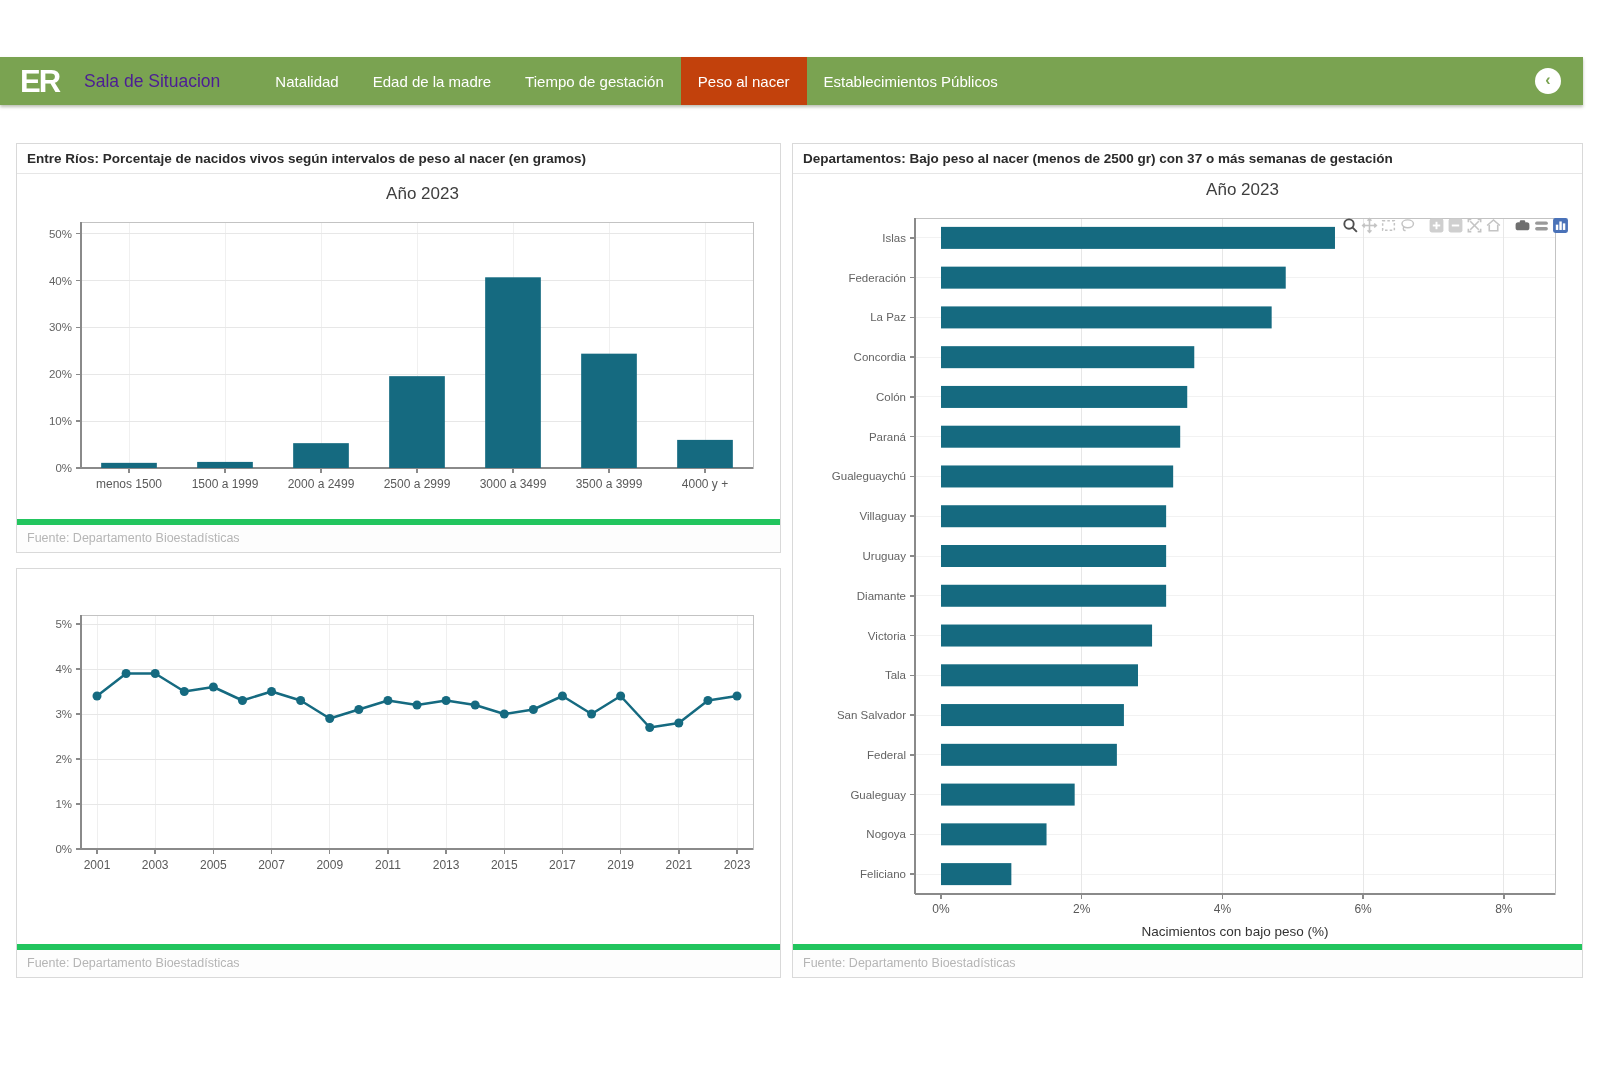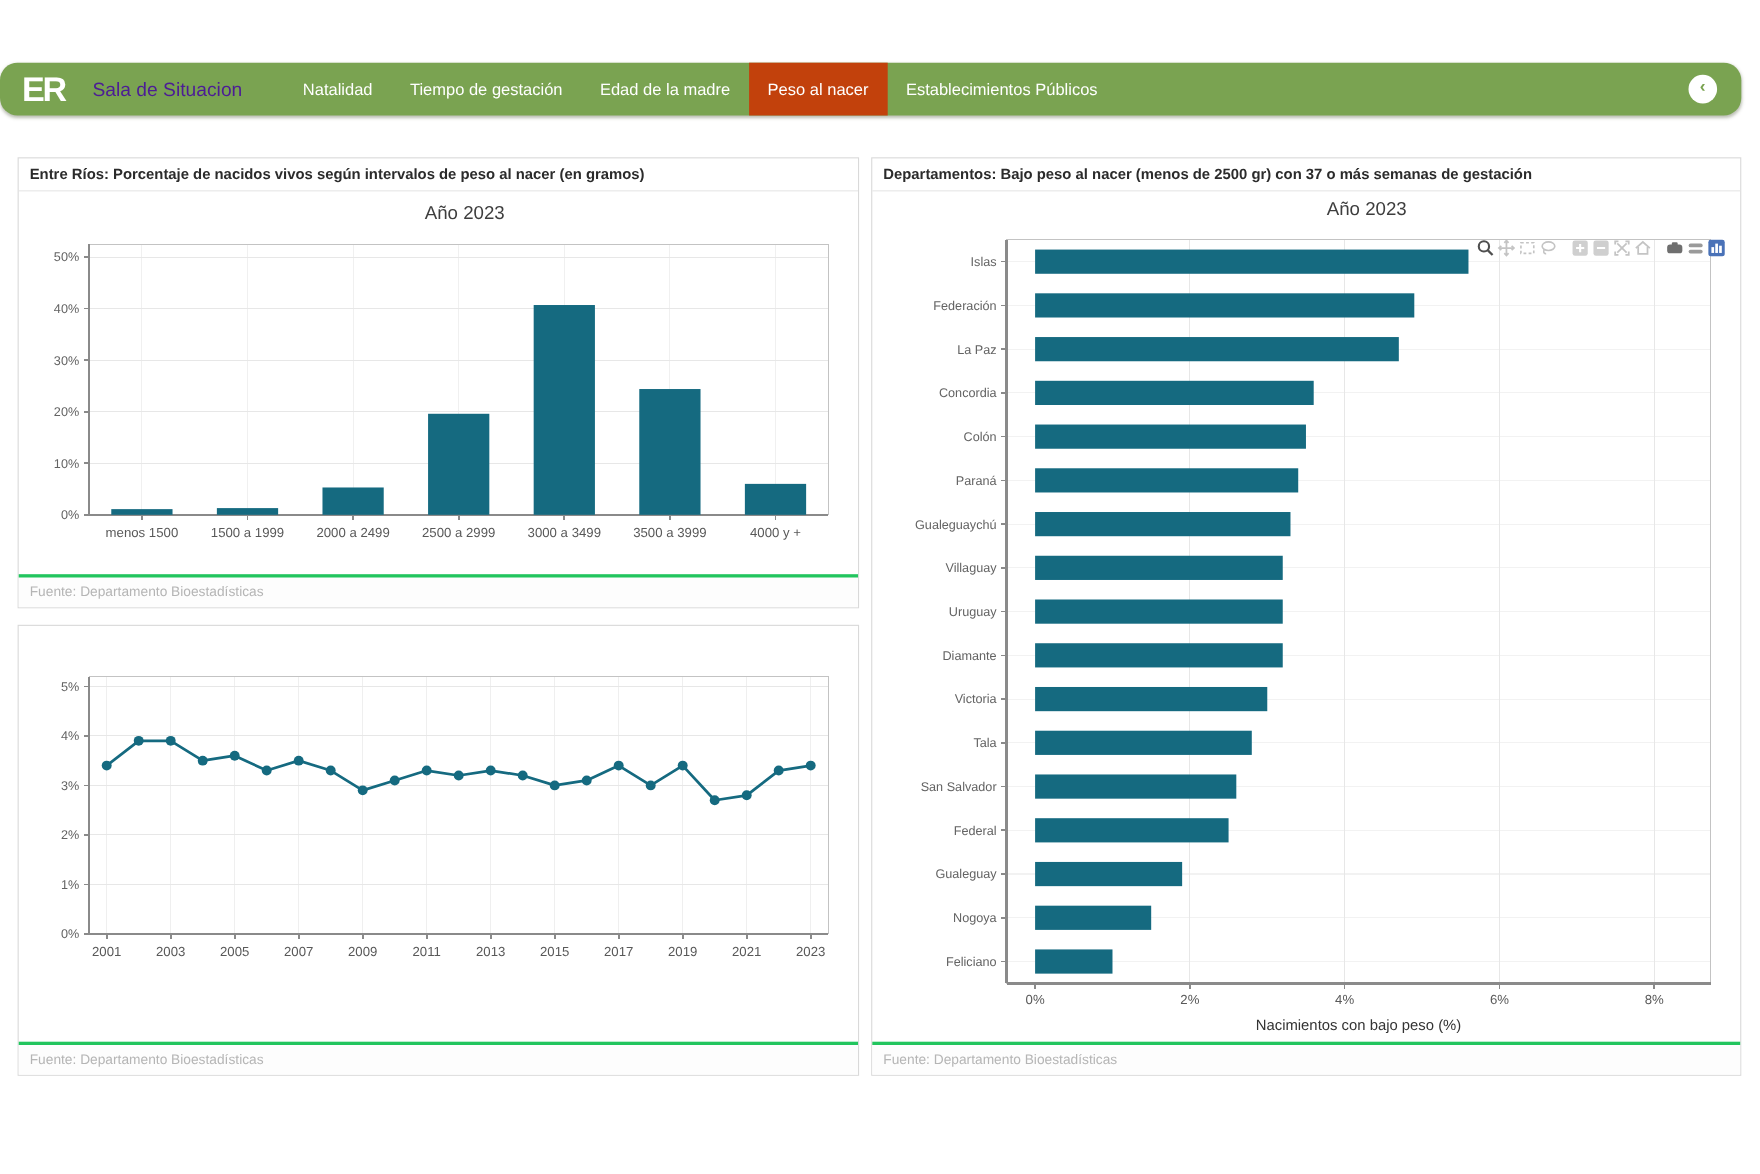--- a/index.html
+++ b/index.html
@@ -1,40 +1,40 @@
 <!DOCTYPE html>
 <html><head>
 <meta charset="utf-8">
 <style>
   html,body{margin:0;padding:0;background:#ffffff;}
   body{width:1600px;height:1067px;position:relative;font-family:"Liberation Sans",sans-serif;overflow:hidden;}
 
   
   .topbar{position:absolute;left:0;top:57px;width:1583px;height:48px;background:#7aa351;
-          display:flex;align-items:stretch;box-shadow:0 2px 3px rgba(60,70,40,.35);border-radius:16px;}
+          display:flex;align-items:stretch;box-shadow:0 2px 3px rgba(60,70,40,.35);}
   .brand{display:flex;align-items:center;padding-left:20px;}
   .brand .logo{color:#fff;font-weight:bold;font-size:31px;letter-spacing:-2px;line-height:1;}
   .brand .apptitle{color:#4c1d95;font-size:17.5px;margin-left:25px;white-space:nowrap;}
   .navitems{display:flex;align-items:stretch;margin-left:38px;}
   .navitem{display:flex;align-items:center;padding:0 17px;color:#fff;font-size:15px;cursor:pointer;white-space:nowrap;}
   .navitem.active{background:#c2410c;}
   .collapse-btn{position:absolute;right:22px;top:11px;width:26px;height:26px;border-radius:50%;
         background:#fff;display:flex;align-items:center;justify-content:center;cursor:pointer;}
   .collapse-btn span{color:#7aa351;font-size:16px;font-weight:bold;line-height:1;margin-top:-2px;}
 
   
   .panel{position:absolute;background:#fff;border:1px solid #d9d9d9;box-sizing:border-box;}
   #panel-weight-intervals{left:16px;top:143px;width:765px;height:410px;}
   #panel-lowweight-trend {left:16px;top:568px;width:765px;height:410px;}
   #panel-departments     {left:792px;top:143px;width:791px;height:835px;}
   .panel-header{height:29px;line-height:29px;padding:0 10px;font-size:13.5px;font-weight:bold;color:#2b2b2b;
                 border-bottom:1px solid #e6e6e6;white-space:nowrap;overflow:hidden;}
   .panel-body{position:relative;}
   .panel-footer{position:absolute;left:0;right:0;bottom:0;height:27px;line-height:26px;padding:0 10px;
-                font-size:12.5px;color:#b5b5b5;border-top:3px solid #22c55e;background:#fdfdfd;}
+                font-size:12.5px;color:#b5b5b5;border-top:6px solid #22c55e;background:#fdfdfd;}
   .chart-title{font-size:17px;color:#3e3e3e;text-align:center;}
   #panel-weight-intervals .chart-title{margin-top:10px;height:26px;padding-left:48px;}
   #panel-departments .chart-title{margin-top:6px;height:24px;padding-left:110px;}
   svg{display:block;}
   svg text{font-family:"Liberation Sans",sans-serif;}
   .tick{font-size:11.5px;fill:#636363;}
   .cat{font-size:12px;fill:#595959;}
   .axis-title{font-size:13.5px;fill:#333333;}
   #chart-bar{margin-left:8px;}
   #chart-line{margin-left:8px;margin-top:30px;}
@@ -48,22 +48,22 @@
 </head>
 <body>
 
 <div class="topbar">
   <div class="brand">
     <span class="logo">ER</span>
     <span class="apptitle">Sala de Situacion</span>
   </div>
   <div class="navitems">
     <div class="navitem">Natalidad</div>
+    <div class="navitem">Edad de la madre</div>
     <div class="navitem">Tiempo de gestación</div>
-    <div class="navitem">Edad de la madre</div>
     <div class="navitem active">Peso al nacer</div>
     <div class="navitem">Establecimientos Públicos</div>
   </div>
   <div class="collapse-btn">
     <span>‹</span>
   </div>
 </div>
 
 <div class="panel" id="panel-weight-intervals">
   <div class="panel-header">Entre Ríos: Porcentaje de nacidos vivos según intervalos de peso al nacer (en gramos)</div>

